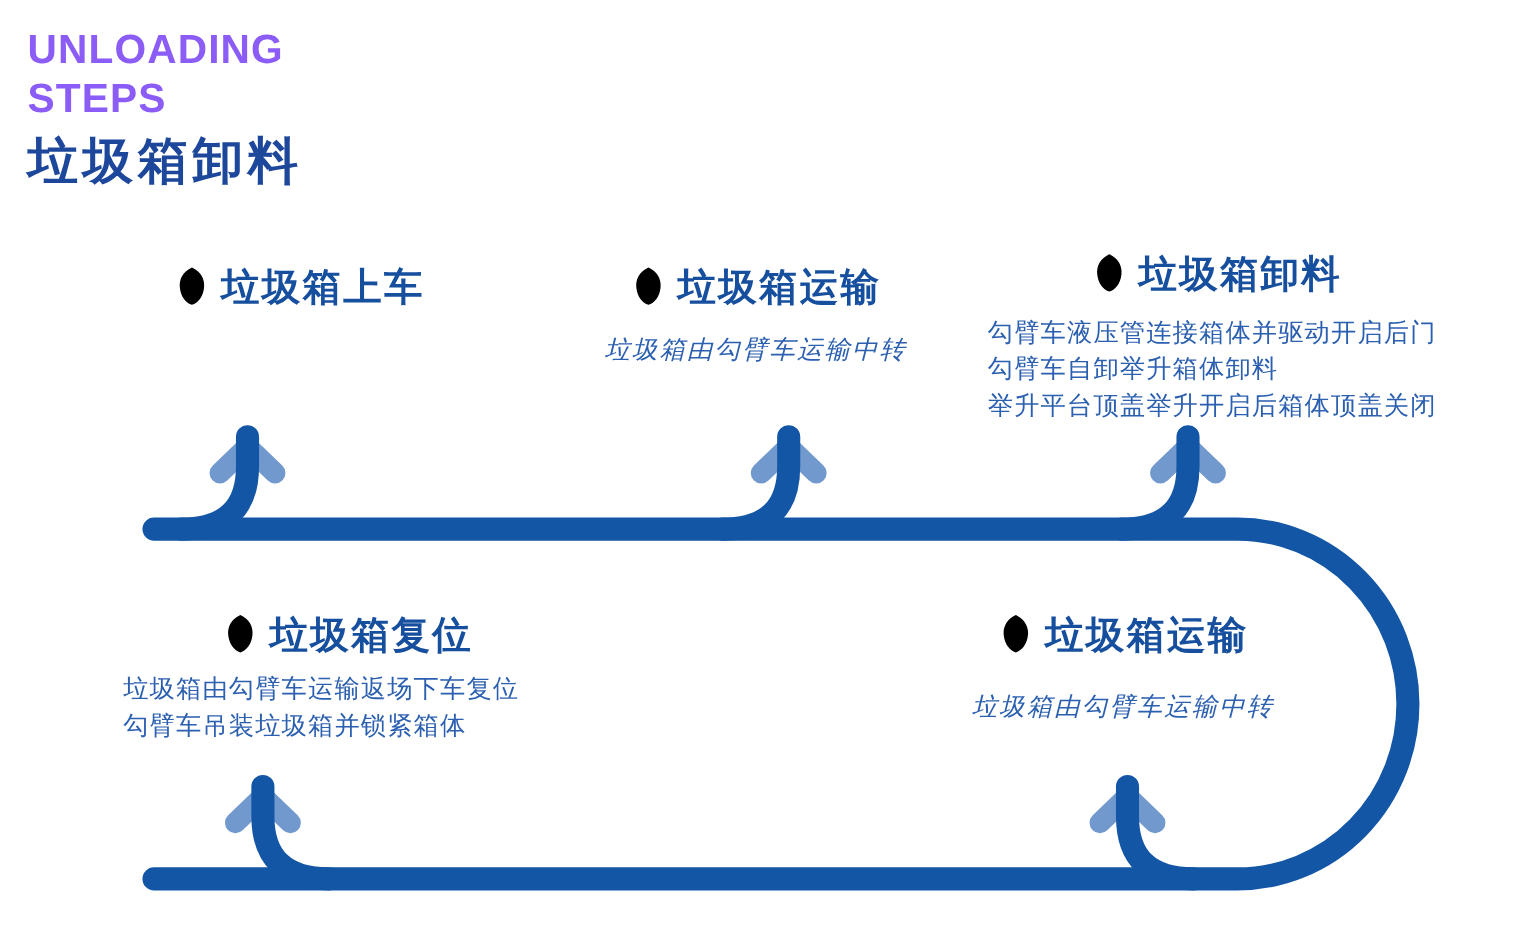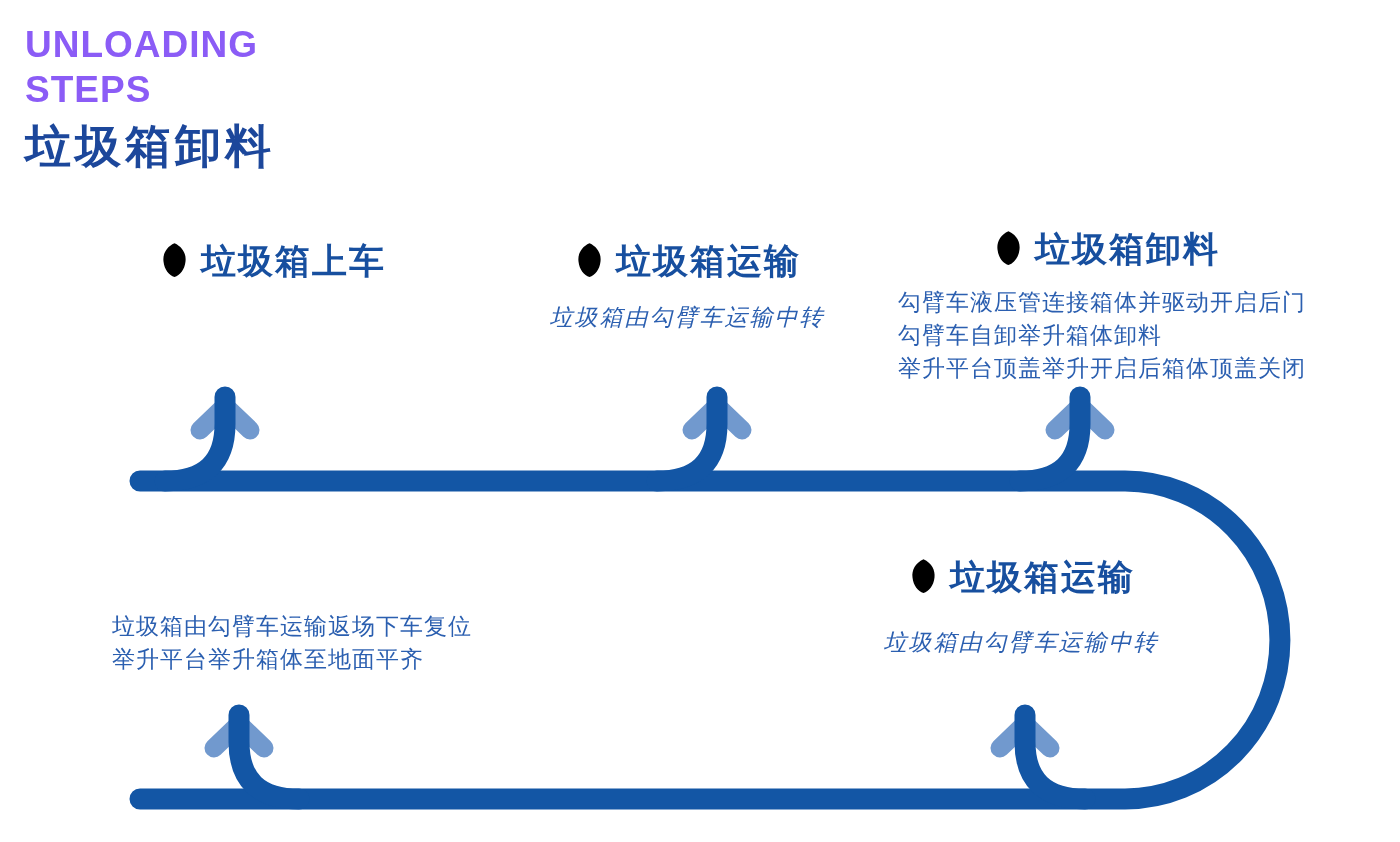--- a/index.html
+++ b/index.html
@@ -107,23 +107,29 @@
         <use href="#leaf"></use>
       </svg>
     <span class="step-title">垃圾箱卸料</span>
   </div>
   <div class="step-body" style="left:898px;top:286px;">
     <div>勾臂车液压管连接箱体并驱动开启后门</div>
     <div>勾臂车自卸举升箱体卸料</div>
     <div>举升平台顶盖举升开启后箱体顶盖关闭</div>
   </div>
 
+  <div class="step-head" style="left:110px;top:554px;">
+    <svg class="leaf-ic" viewBox="0 0 36 46">
+        <use href="#leaf"></use>
+      </svg>
+    <span class="step-title">垃圾箱复位</span>
+  </div>
   <div class="step-body" style="left:112px;top:610px;">
     <div>垃圾箱由勾臂车运输返场下车复位</div>
-    <div>举升平台举升箱体至地面平齐</div>
+    <div>勾臂车吊装垃圾箱并锁紧箱体</div>
   </div>
 
   <div class="step-head" style="left:815px;top:554px;">
     <svg class="leaf-ic" viewBox="0 0 36 46">
         <use href="#leaf"></use>
       </svg>
     <span class="step-title">垃圾箱运输</span>
   </div>
   <div class="step-body centered" style="left:815px;top:626px;">
     <div>垃圾箱由勾臂车运输中转</div>

